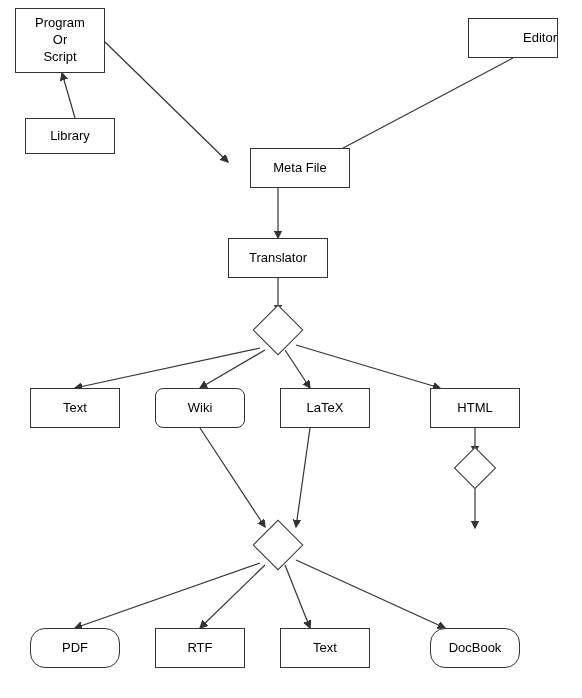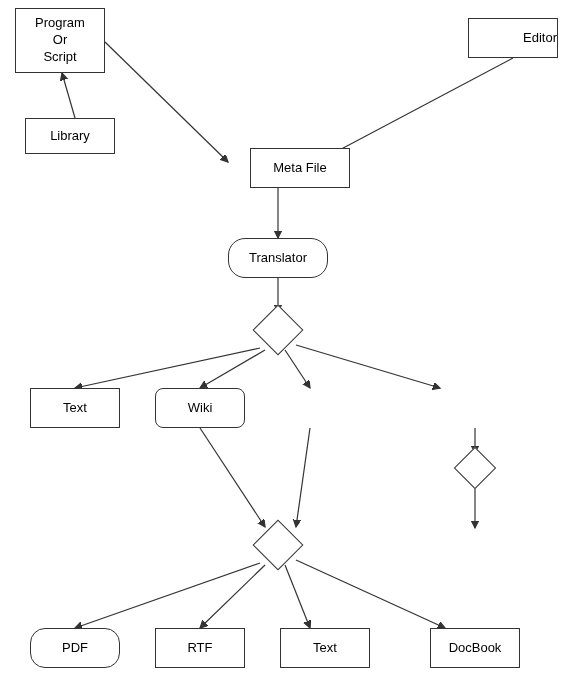--- a/index.html
+++ b/index.html
@@ -116,53 +116,59 @@
   </div>
 
   <div class="box" style="left:25px; top:118px; width:90px; height:36px;text-align:right;">
     <span>Library</span>
   </div>
 
   <div class="box" style="left:228px; top:148px; width:100px; height:40px;margin-left:22px;">
     <span>Meta File</span>
   </div>
 
-  <div class="box" style="left:228px; top:238px; width:100px; height:40px;border-radius:17px;">
+  <div class="box" style="left:228px; top:238px; width:100px; height:40px;">
     <span>Translator</span>
   </div>
 
   <div class="diamond" style="left:260px; top:312px; width:36px; height:36px;">
   </div>
 
   <div class="box" style="left:30px; top:388px; width:90px; height:40px;">
     <span>Text</span>
   </div>
 
   <div class="box" style="left:155px; top:388px; width:90px; height:40px;border-radius:8px;">
     <span>Wiki</span>
   </div>
 
+  <div class="box" style="left:280px; top:388px; width:90px; height:40px;">
+    <span>LaTeX</span>
+  </div>
 
+  <div class="box" style="left:430px; top:388px; width:90px; height:40px;">
+    <span>HTML</span>
+  </div>
 
   <div class="diamond" style="left:460px; top:453px; width:30px; height:30px;">
   </div>
 
 
   <div class="diamond" style="left:260px; top:527px; width:36px; height:36px;">
   </div>
 
   <div class="box" style="left:30px; top:628px; width:90px; height:40px;border-radius:15px;">
     <span>PDF</span>
   </div>
 
   <div class="box" style="left:155px; top:628px; width:90px; height:40px;">
     <span>RTF</span>
   </div>
 
   <div class="box" style="left:280px; top:628px; width:90px; height:40px;">
     <span>Text</span>
   </div>
 
-  <div class="box" style="left:430px; top:628px; width:90px; height:40px;">
+  <div class="box" style="left:430px; top:628px; width:90px; height:40px;border-radius:15px;">
     <span>DocBook</span>
   </div>
 
 </div>
 
 </body></html>

